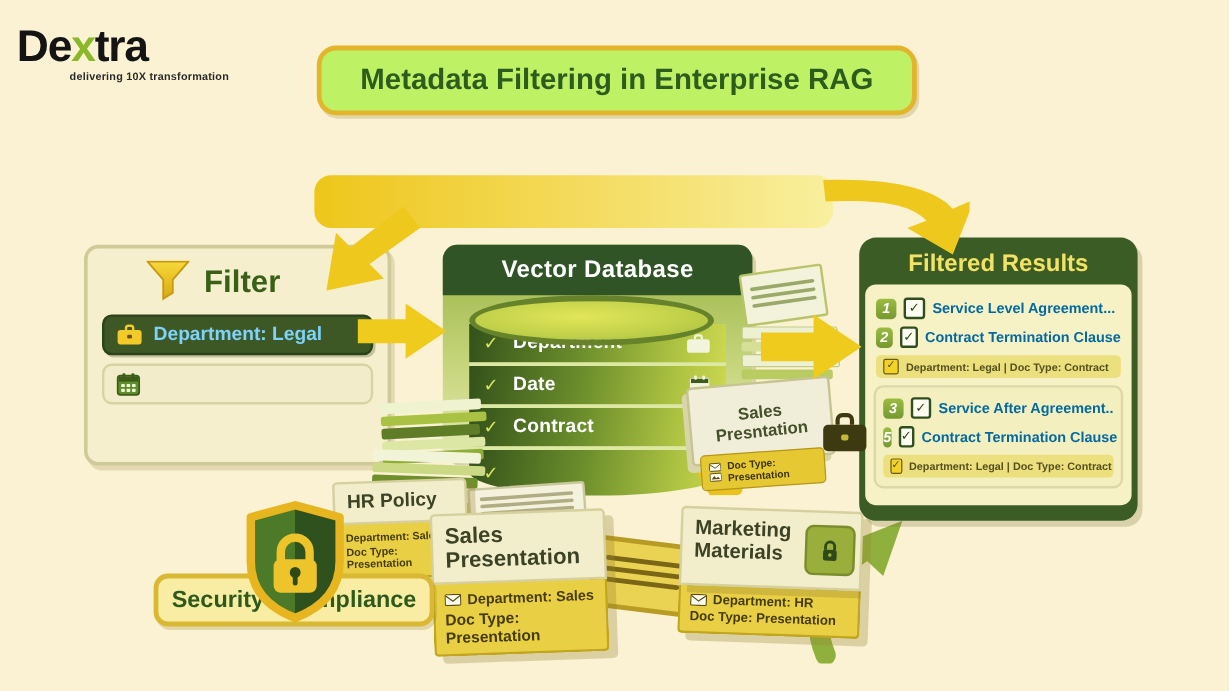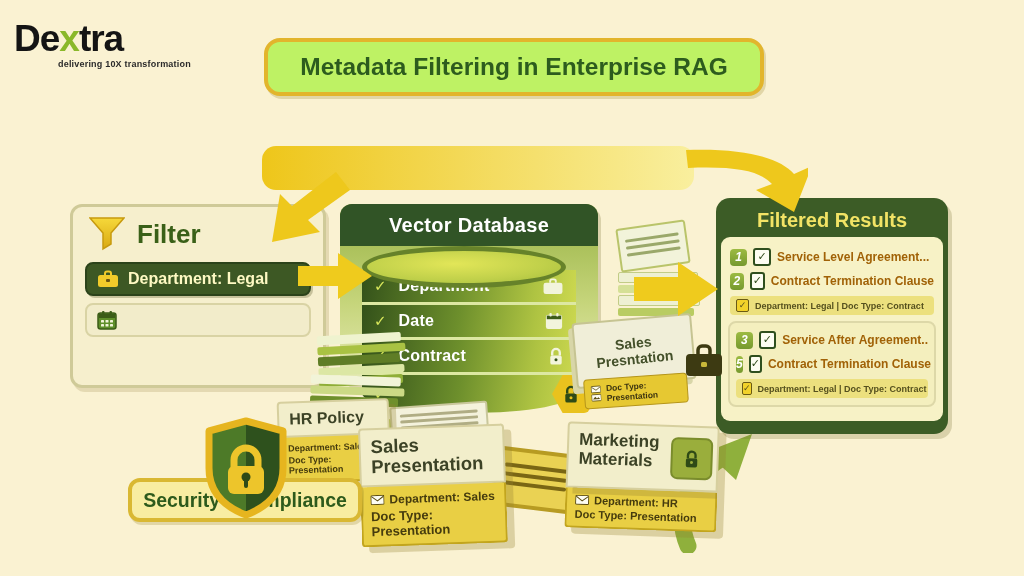--- a/index.html
+++ b/index.html
@@ -19,36 +19,36 @@
   .title-box span{font-size:24.5px;font-weight:800;color:#2d5c1e;}
 
   
   .banner-svg{position:absolute;left:248px;top:134px;width:560px;height:100px;z-index:4;}
   .banner-text{position:absolute;left:278px;top:149px;width:400px;font-size:21px;font-weight:800;color:#2d5118;z-index:5;}
   .branch-svg{position:absolute;left:250px;top:170px;width:100px;height:74px;z-index:5;}
 
   
   .filter-panel{position:absolute;left:70px;top:204px;width:250px;height:178px;background:#f6efcd;
     border:3px solid #cfca98;border-radius:12px;box-shadow:3px 4px 0 rgba(140,120,50,.2);z-index:3;}
-  .filter-head{display:flex;align-items:center;gap:12px;padding:10px 0 4px 16px;}
+  .filter-head{display:flex;align-items:center;gap:12px;padding:10px 0 4px 16px;margin-left:33px;}
   .filter-title{font-size:26px;font-weight:800;color:#3a6018;}
   .frow{display:flex;align-items:center;gap:9px;margin:7px 12px;height:34px;border-radius:8px;
     padding:0 10px;background:#f2ecca;border:2px solid #d9d3a4;box-sizing:border-box;}
   .frow span{font-size:15.5px;font-weight:700;color:#3f3c26;}
   .frow.dark{background:#3d5824;border-color:#2c431a;box-shadow:2px 2px 0 rgba(90,90,40,.3);}
-  .frow.dark span{color:#fef9c3;font-size:16px;}
+  .frow.dark span{color:#7dd3fc;font-size:16px;}
   .frow.green span{color:#3f6020;}
 
   
   .arrow-fd{position:absolute;left:298px;top:252px;width:74px;height:48px;z-index:6;}
   .arrow-dr{position:absolute;left:634px;top:260px;width:84px;height:58px;z-index:6;}
   .green-arrow{position:absolute;left:660px;top:428px;width:120px;height:125px;z-index:2;}
 
   
-  .db-panel{position:absolute;left:340px;top:204px;width:258px;height:180px;border-radius:12px;
+  .db-panel{position:absolute;left:369px;top:204px;width:258px;height:180px;border-radius:12px;
     background:linear-gradient(180deg,#97b243 0%,#c6d57b 55%,#e6eab6 100%);
     box-shadow:3px 4px 0 rgba(120,110,50,.25);z-index:2;}
   .db-head{height:42px;border-radius:12px 12px 0 0;background:#315426;display:flex;align-items:center;
     justify-content:center;font-size:20px;font-weight:800;color:#ffffff;letter-spacing:.3px;}
   .cylinder{position:absolute;left:22px;top:42px;width:214px;height:178px;}
   .cyl-top{position:absolute;left:0;top:0;width:204px;height:42px;border-radius:50%;
     background:radial-gradient(ellipse at 45% 40%,#e2e658 0%,#c0d04a 60%,#a4bc3c 100%);
     border:5px solid #66822a;box-sizing:border-box;z-index:2;}
   .bands{position:absolute;left:0;top:24px;width:214px;}
   .band{height:35px;border-bottom:3px solid #dde8a2;display:flex;align-items:center;padding:0 12px;
@@ -64,21 +64,21 @@
   .results{position:absolute;left:716px;top:198px;width:232px;height:236px;background:#3c5c26;
     border-radius:14px;padding:5px;box-sizing:border-box;box-shadow:4px 5px 0 rgba(120,110,50,.25);z-index:3;}
   .res-head{height:34px;display:flex;align-items:center;justify-content:center;font-size:20px;
     font-weight:800;color:#f2e365;}
   .res-body{background:#f7f2c6;border-radius:9px;padding:8px 7px;height:184px;box-sizing:border-box;}
   .res-item{display:flex;align-items:center;gap:6px;margin:3px 2px 6px 2px;}
   .rank{width:17px;height:17px;border-radius:4px;background:linear-gradient(180deg,#9cbb42,#76992e);
     color:#fff;font-size:12px;font-weight:800;font-style:italic;display:flex;align-items:center;justify-content:center;}
   .cbx{width:14px;height:14px;background:#fdfdf2;border:2px solid #2f4f1e;border-radius:3px;
     font-family:"DejaVu Sans",sans-serif;font-size:11px;font-weight:800;color:#2f4a1a;line-height:14px;text-align:center;}
-  .res-item span.lbl{font-size:12px;font-weight:800;color:#a16207;white-space:nowrap;}
+  .res-item span.lbl{font-size:12px;font-weight:800;color:#0369a1;white-space:nowrap;}
   .meta-chip{display:flex;align-items:center;gap:6px;background:#ece07e;border-radius:4px;
     padding:3px 6px;margin:2px 2px 6px 2px;}
   .mini-cbx{width:11px;height:11px;background:#f2d22a;border:1.5px solid #6a5a14;border-radius:2px;
     font-family:"DejaVu Sans",sans-serif;font-size:8px;font-weight:800;color:#3a3210;line-height:11px;text-align:center;}
   .meta-chip span{font-size:9px;font-weight:700;color:#55501e;white-space:nowrap;}
   .res-sub{background:#f4efbe;border:2px solid #ddd8a8;border-radius:8px;padding:5px 4px;margin-top:6px;}
 
   
   .bar{border-radius:2px;margin-bottom:2px;}
   .books-a{position:absolute;left:318px;top:334px;width:88px;transform:rotate(-3deg);z-index:3;}

